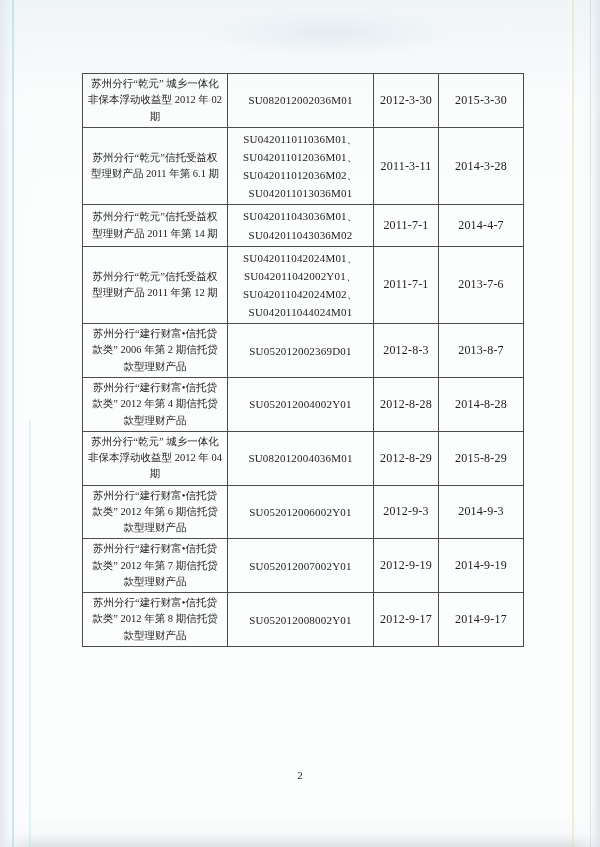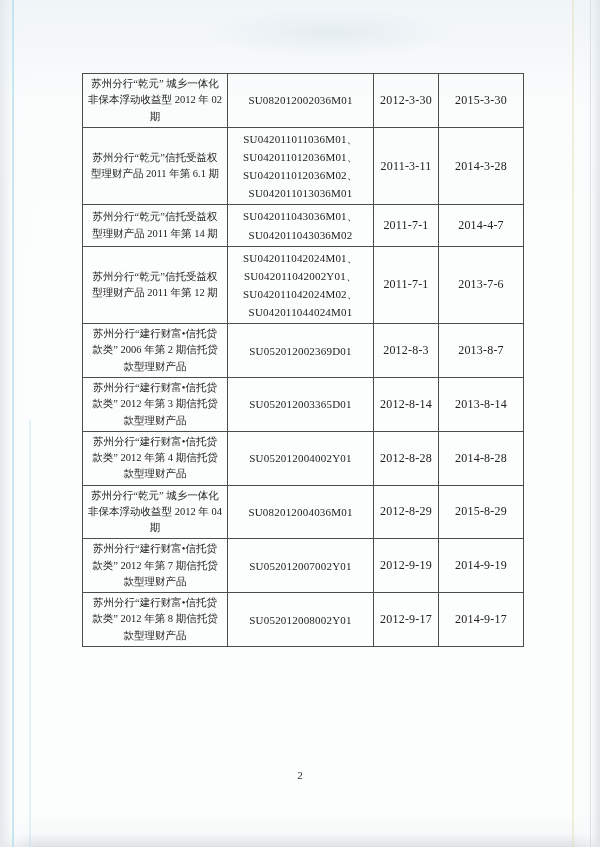--- a/index.html
+++ b/index.html
@@ -129,37 +129,37 @@
 SU042011044024M01</td>
         <td class="date">2011-7-1</td>
         <td class="date">2013-7-6</td>
       </tr>
       <tr style="height:47px">
         <td class="name">苏州分行“建行财富•信托贷款类” 2006 年第 2 期信托贷款型理财产品</td>
         <td class="code">SU052012002369D01</td>
         <td class="date">2012-8-3</td>
         <td class="date">2013-8-7</td>
       </tr>
-      <tr style="height:45px">
-        <td class="name">苏州分行“建行财富•信托贷款类” 2012 年第 3 期信托贷款型理财产品</td>
-        <td class="code">SU052012003365D01</td>
-        <td class="date">2012-8-14</td>
-        <td class="date">2013-8-14</td>
-      </tr>
       <tr style="height:50px">
         <td class="name">苏州分行“建行财富•信托贷款类” 2012 年第 4 期信托贷款型理财产品</td>
         <td class="code">SU052012004002Y01</td>
         <td class="date">2012-8-28</td>
         <td class="date">2014-8-28</td>
       </tr>
       <tr style="height:35px">
         <td class="name">苏州分行“乾元” 城乡一体化非保本浮动收益型 2012 年 04 期</td>
         <td class="code">SU082012004036M01</td>
         <td class="date">2012-8-29</td>
         <td class="date">2015-8-29</td>
+      </tr>
+      <tr style="height:50px">
+        <td class="name">苏州分行“建行财富•信托贷款类” 2012 年第 6 期信托贷款型理财产品</td>
+        <td class="code">SU052012006002Y01</td>
+        <td class="date">2012-9-3</td>
+        <td class="date">2014-9-3</td>
       </tr>
       <tr style="height:45px">
         <td class="name">苏州分行“建行财富•信托贷款类” 2012 年第 7 期信托贷款型理财产品</td>
         <td class="code">SU052012007002Y01</td>
         <td class="date">2012-9-19</td>
         <td class="date">2014-9-19</td>
       </tr>
       <tr style="height:47px">
         <td class="name">苏州分行“建行财富•信托贷款类” 2012 年第 8 期信托贷款型理财产品</td>
         <td class="code">SU052012008002Y01</td>

